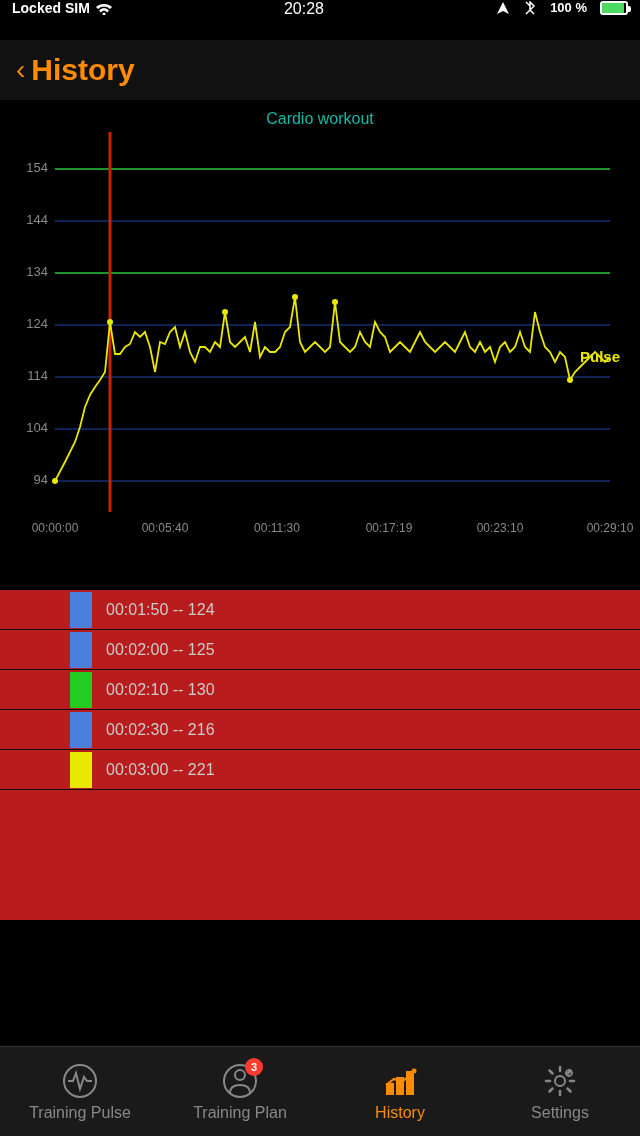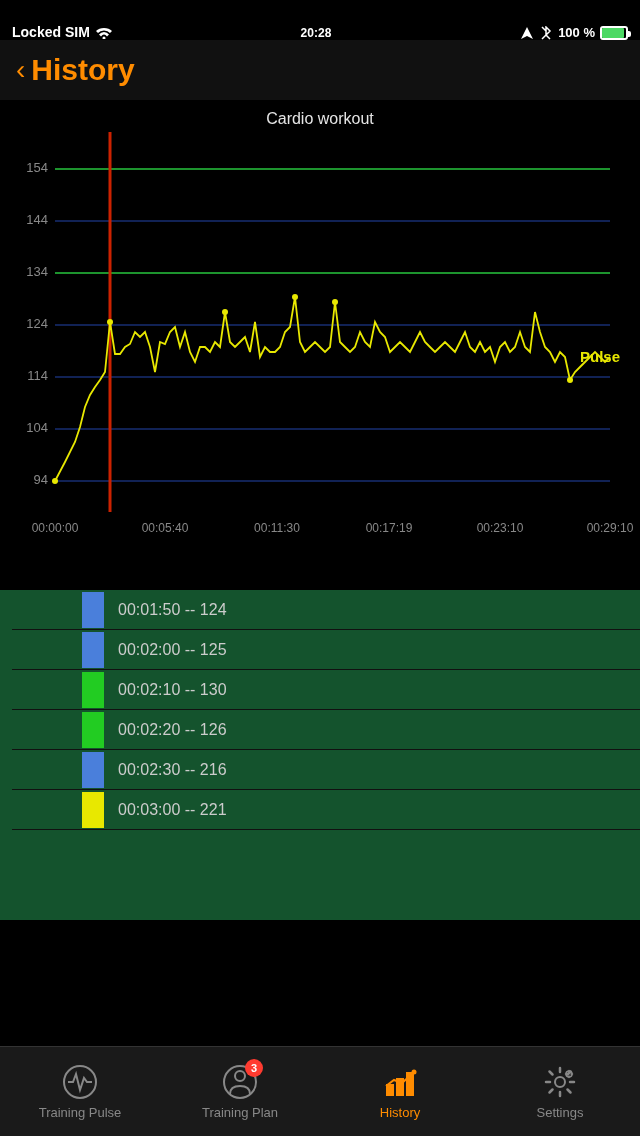--- a/index.html
+++ b/index.html
@@ -12,29 +12,29 @@
       overflow: hidden;
       position: relative;
     }
 
     
     #status-bar {
       width: 100%;
       height: 40px;
       background: #000;
       display: flex;
-      align-items: flex-end;
+      align-items: flex-start;
       justify-content: space-between;
       padding: 0 12px;
       font-size: 14px;
       font-weight: 600;
     }
     .status-left { display: flex; align-items: center; gap: 6px; }
-    .status-center { font-size: 12px; font-weight: 700; }
-    .status-right { display: flex; align-items: center; gap: 5px; font-size: 13px; }
+    .status-center { font-size: 16px; font-weight: 400; }
+    .status-right { display: flex; align-items: center; gap: 13px; font-size: 13px; }
     .battery-icon {
       width: 28px; height: 14px; border: 2px solid #fff;
       border-radius: 3px; position: relative; display: inline-flex; align-items: center;
     }
     .battery-icon::after {
       content: ''; position: absolute; right: -5px; top: 3px;
       width: 3px; height: 6px; background: #fff; border-radius: 0 2px 2px 0;
     }
     .battery-fill {
       width: 90%; height: 100%; background: #4cd964; border-radius: 1px;
@@ -63,34 +63,34 @@
 
     
     #chart-container {
       width: 100%;
       height: 490px;
       background: #000;
       position: relative;
     }
     .chart-title {
       text-align: center;
-      color: #e5e5e5;
+      color: #14b8a6;
       font-size: 16px;
       padding: 10px 0 4px;
     }
     #chart-area {
       position: relative;
       width: 100%;
       height: 440px;
     }
 
     
     #data-list {
-      background: #14532d;
-      padding: 0 0 0 12px;
+      background: #b91c1c;
+      padding: 0 0 0 0;
       height: 330px;
       overflow: hidden;
     }
     .list-item {
       display: flex;
       align-items: center;
       height: 40px;
       border-bottom: 1px solid #111;
     }
     .list-color-bar {
@@ -127,21 +127,21 @@
     }
     .tab-icon {
       width: 38px;
       height: 38px;
       display: flex;
       align-items: center;
       justify-content: center;
       position: relative;
     }
     .tab-label {
-      font-size: 13px;
+      font-size: 16px;
       color: #888;
     }
     .tab-label.active { color: #ff8c00; }
     .badge {
       position: absolute;
       top: -4px;
       right: -4px;
       background: #ff3b30;
       color: #fff;
       font-size: 11px;
@@ -355,24 +355,20 @@
     </div>
     <div class="list-item">
       <div class="list-color-bar" style="background:#4a7fdb"></div>
       <span class="list-text">00:02:00 -- 125</span>
     </div>
     <div class="list-item">
       <div class="list-color-bar" style="background:#22cc22"></div>
       <span class="list-text">00:02:10 -- 130</span>
     </div>
     <div class="list-item">
-      <div class="list-color-bar" style="background:#22cc22"></div>
-      <span class="list-text">00:02:20 -- 126</span>
-    </div>
-    <div class="list-item">
       <div class="list-color-bar" style="background:#4a7fdb"></div>
       <span class="list-text">00:02:30 -- 216</span>
     </div>
     <div class="list-item">
       <div class="list-color-bar" style="background:#e8e800"></div>
       <span class="list-text">00:03:00 -- 221</span>
     </div>
   </div>
 
 <div id="tab-bar">

